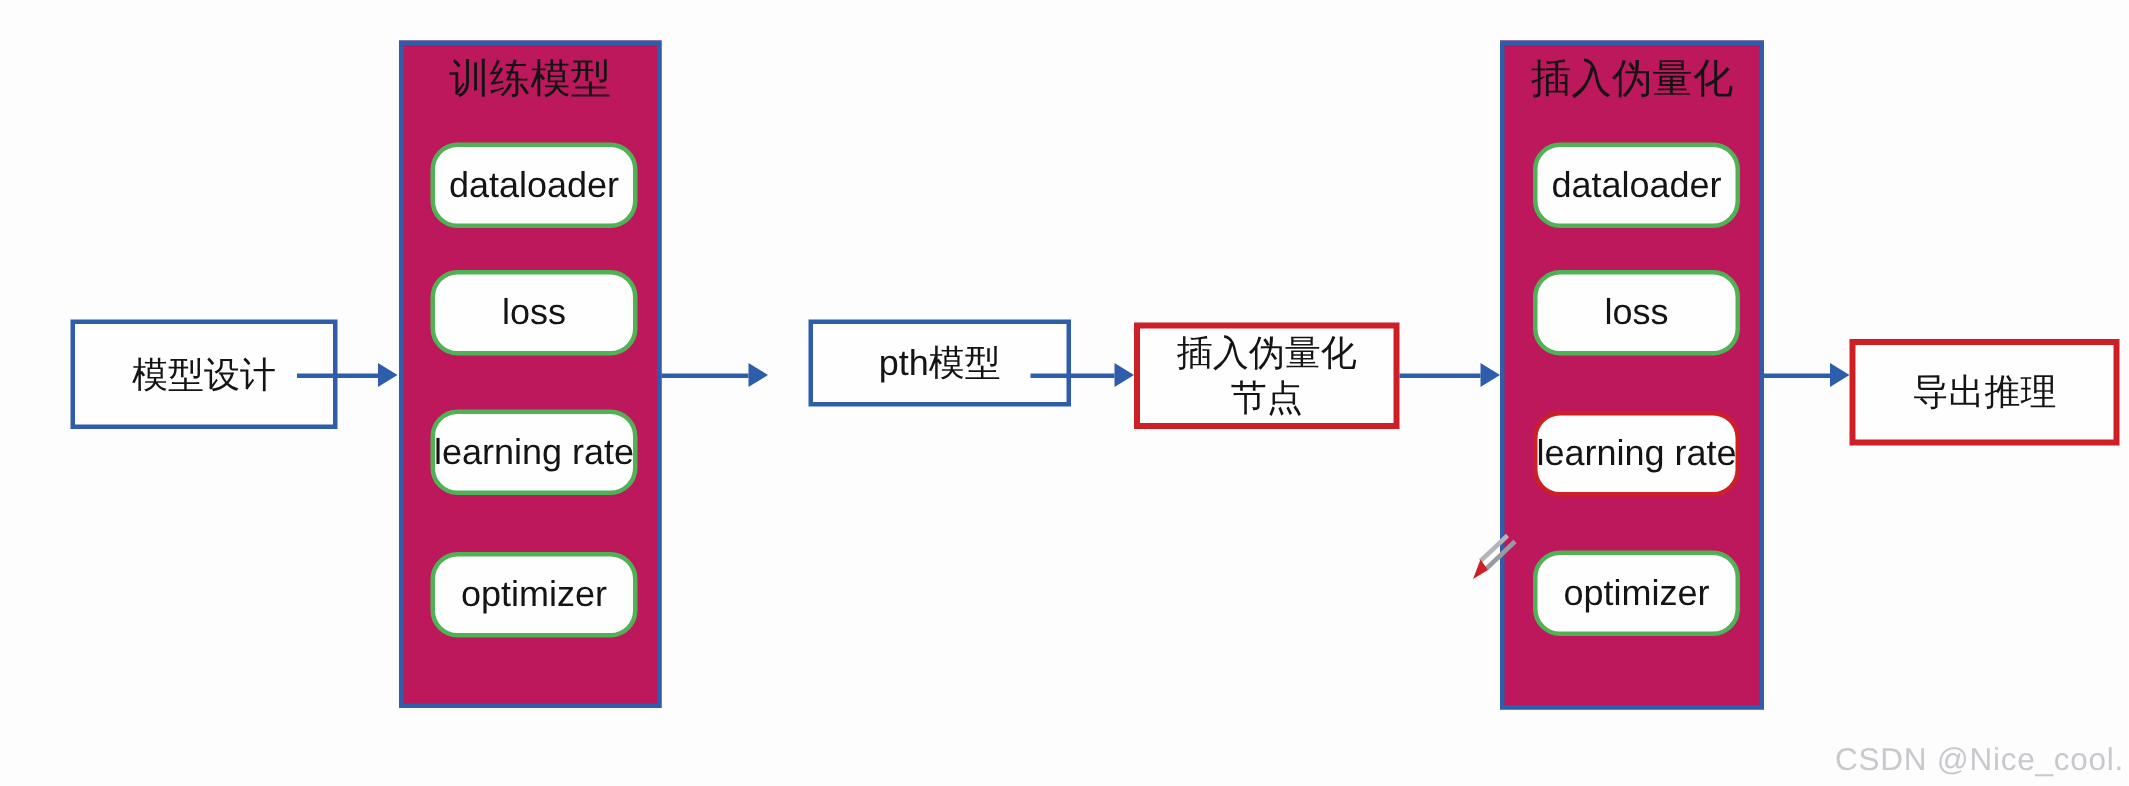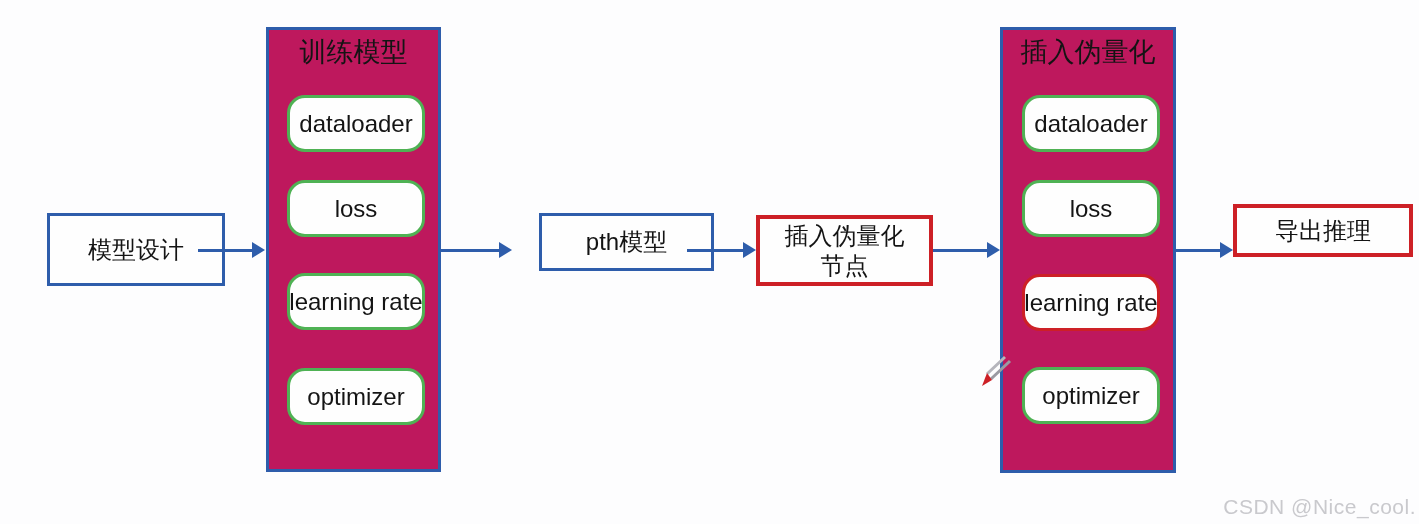--- a/index.html
+++ b/index.html
@@ -81,19 +81,19 @@
     <line x1="31" y1="7" x2="12" y2="25" stroke="#9a9aa2" stroke-width="3"></line>
     <line x1="26" y1="3" x2="8" y2="20" stroke="#b5b5bc" stroke-width="3"></line>
     <polygon points="3,32 13,26 8,19" fill="#cd2026"></polygon>
   </svg>
 
   <div class="arrow" style="left:1176px;top:242px;width:57px;">
     <div class="arrow-line"></div>
     <div class="arrow-head"></div>
   </div>
 
-  <div class="box red-border two-line" style="left:1233px;top:204px;width:180px;height:53px;">
+  <div class="box red-border two-line" style="left:1233px;top:226px;width:180px;height:71px;">
     <span>导出推理</span>
   </div>
 
   <div class="watermark">CSDN @Nice_cool.</div>
 
 </div>
 
 </body></html>

